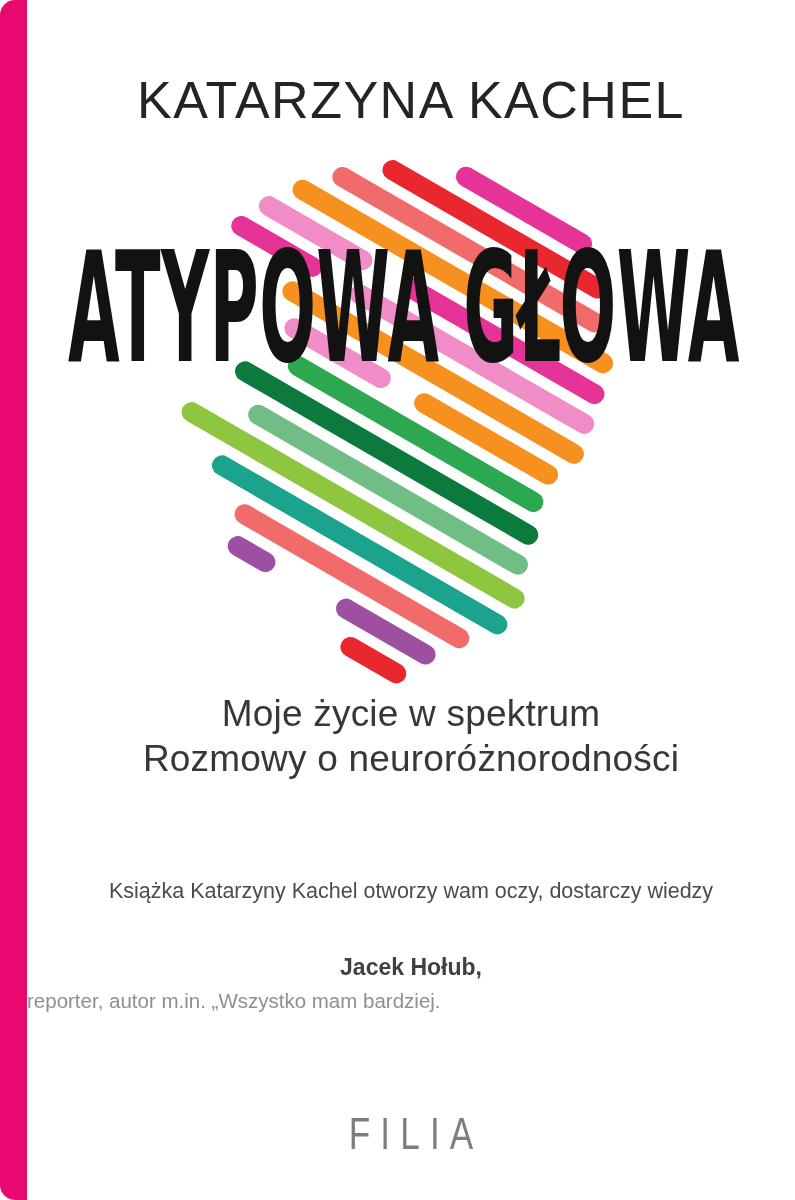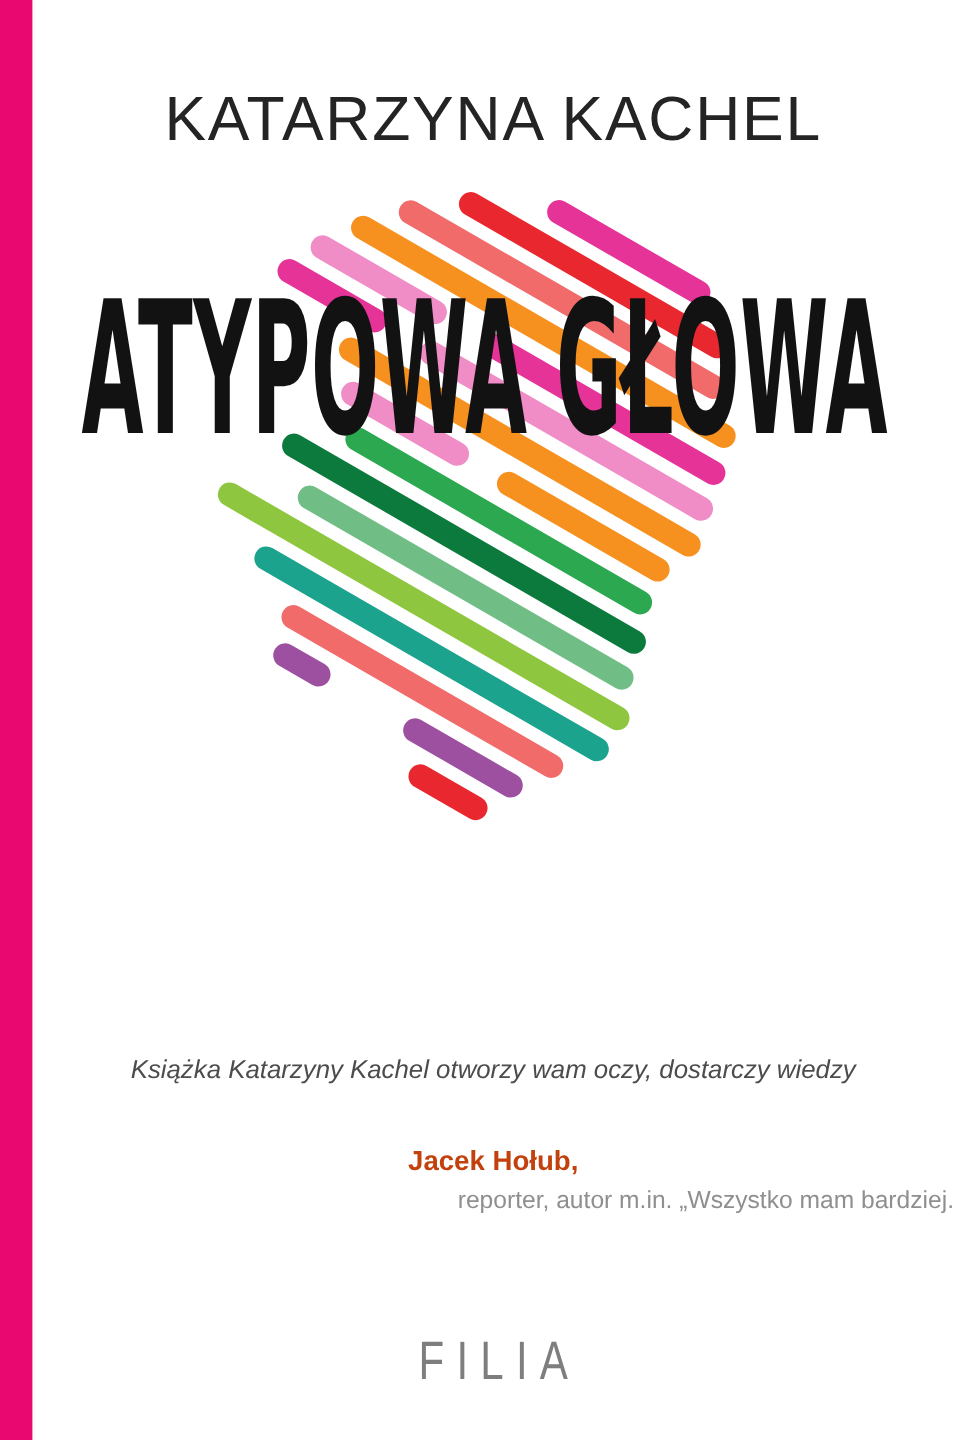--- a/index.html
+++ b/index.html
@@ -3,20 +3,21 @@
 <meta charset="utf-8">
 <style>
   html, body { margin: 0; padding: 0; background: #ffffff; }
   .cover {
     position: relative;
     width: 795px;
     height: 1200px;
     background: #ffffff;
     overflow: hidden;
     font-family: "Liberation Sans", sans-serif;
+    border-radius: 15px;
   }
   .spine-bar {
     position: absolute;
     left: 0; top: 0;
     width: 27px; height: 1200px;
   }
   .author {
     position: absolute;
     left: 27px; right: 0;
     top: 70px;
@@ -40,39 +41,38 @@
     font-size: 37px;
     line-height: 45px;
     color: #373737;
     letter-spacing: 0.2px;
   }
   .quote {
     position: absolute;
     left: 27px; right: 0;
     top: 876px;
     text-align: center;
-    font-style: italic;
     font-size: 21.5px;
     line-height: 30px;
     color: #4c4c4c;
   }
   .quote-author {
     position: absolute;
     left: 27px; right: 0;
     top: 954px;
     text-align: center;
     font-size: 23px;
     font-weight: 700;
-    color: #c2410c;
+    color: #404040;
   }
   .quote-author-desc {
     position: absolute;
     left: 27px; right: 0;
     top: 986px;
-    text-align: right;
+    text-align: left;
     font-size: 20.5px;
     line-height: 29px;
     color: #8f8f8f;
   }
   .publisher {
     position: absolute;
     left: 27px; right: 0;
     top: 1108px;
     text-align: center;
     font-size: 45px;
@@ -111,20 +111,24 @@
         <line x1="-187" y1="93" x2="186" y2="93" stroke="#8EC63F" stroke-width="20" stroke-linecap="round"></line>
         <line x1="-134" y1="124" x2="184" y2="124" stroke="#1CA38D" stroke-width="20" stroke-linecap="round"></line>
         <line x1="-90" y1="155" x2="158" y2="155" stroke="#F16B6B" stroke-width="20" stroke-linecap="round"></line>
         <line x1="-80" y1="186" x2="-48" y2="186" stroke="#9D4FA0" stroke-width="20" stroke-linecap="round"></line>
         <line x1="45" y1="186" x2="137" y2="186" stroke="#9D4FA0" stroke-width="20" stroke-linecap="round"></line>
         <line x1="68" y1="217" x2="121" y2="217" stroke="#E9272E" stroke-width="20" stroke-linecap="round"></line>
       </g>
     <text x="404" y="361" text-anchor="middle" textLength="672" lengthAdjust="spacingAndGlyphs" font-family="DejaVu Sans, sans-serif" font-weight="bold" font-size="154" letter-spacing="1" fill="#121212">ATYPOWA GŁOWA</text>
   </svg>
 
+  <div class="subtitle">
+    <div>Moje życie w spektrum</div>
+    <div>Rozmowy o neuroróżnorodności</div>
+  </div>
 
   <div class="quote">
     <div>Książka Katarzyny Kachel otworzy wam oczy, dostarczy wiedzy</div>
   </div>
 
   <div class="quote-author">Jacek Hołub,</div>
 
   <div class="quote-author-desc">
     <div>reporter, autor m.in. „Wszystko mam bardziej.</div>
   </div>

